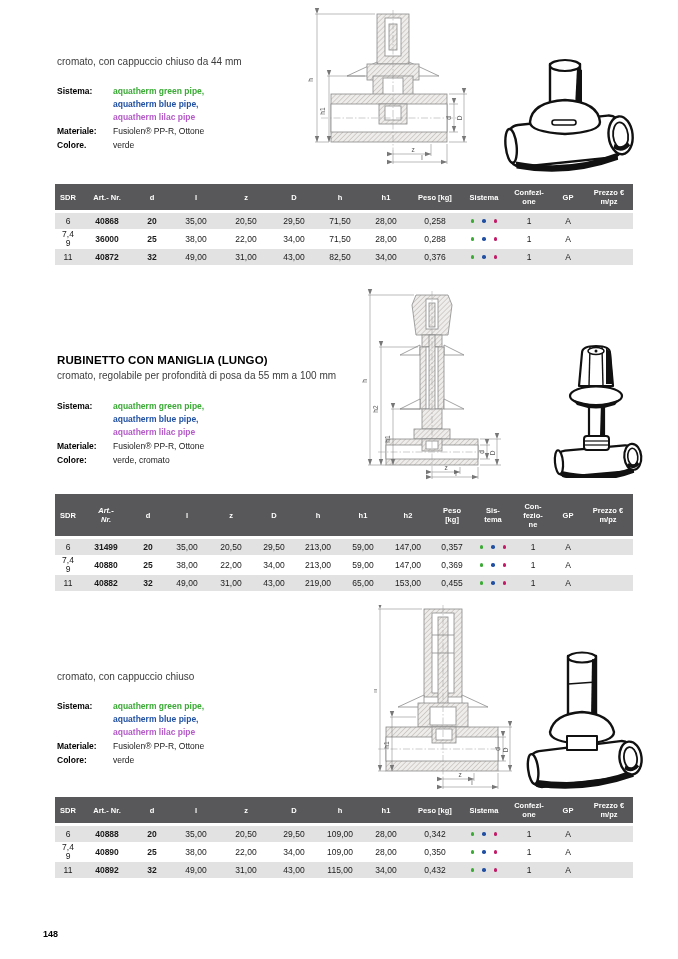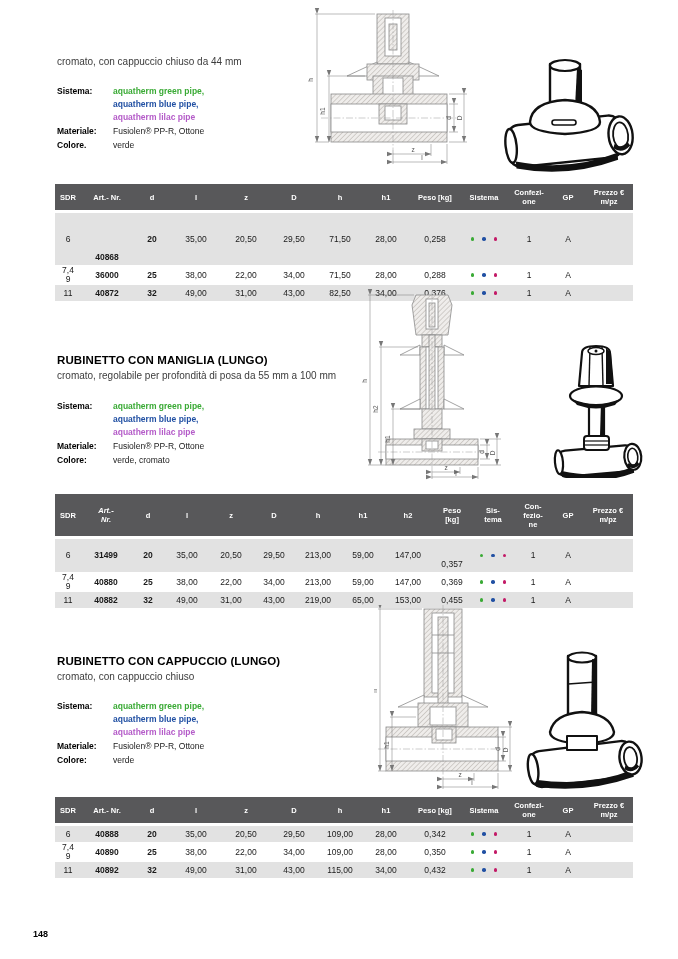--- a/index.html
+++ b/index.html
@@ -23,21 +23,21 @@
          white-space:pre-line;line-height:9px;box-sizing:border-box;padding:1px}
   .thead .tcell{min-height:26px}
   .ptable-tall .thead .tcell{min-height:42px}
   .drow .tcell{min-height:16px}
   .b{font-weight:bold}
   .dotcell{gap:8px}
   .dot{width:3.5px;height:3.5px;border-radius:50%;display:inline-block}
   .dot.g{background:var(--accent-green)}
   .dot.bl{background:var(--accent-blue)}
   .dot.p{background:var(--dot-pink)}
-  .pagenum{position:absolute;left:33px;top:929px;font-size:9px;font-weight:bold;color:#000}
+  .pagenum{position:absolute;left:43px;top:929px;font-size:9px;font-weight:bold;color:#000}
   svg text{font-family:"Liberation Sans",sans-serif}
 </style>
 </head>
 <body>
 
 <div class="page">
 
   <div class="subtitle" style="top:56px">cromato, con cappuccio chiuso da 44 mm</div>
 
   <div class="info" style="top:85px">
@@ -140,21 +140,21 @@
         <div class="tcell" style="width: 52px;">Peso [kg]</div>
         <div class="tcell" style="width: 46px;">Sistema</div>
         <div class="tcell" style="width: 44px;">Confezi-
 one</div>
         <div class="tcell" style="width: 34px;">GP</div>
         <div class="tcell" style="width: 48px;">Prezzo €
 m/pz</div>
       </div>
       <div class="trow drow alt">
         <div class="tcell" style="width: 26px;">6</div>
-        <div class="tcell b" style="width: 52px; margin-top: 36px;">40868</div>
+        <div class="tcell b" style="width: 52px;">40868</div>
         <div class="tcell b" style="width: 38px;">20</div>
         <div class="tcell" style="width: 50px;">35,00</div>
         <div class="tcell" style="width: 50px;">20,50</div>
         <div class="tcell" style="width: 46px;">29,50</div>
         <div class="tcell" style="width: 46px;">71,50</div>
         <div class="tcell" style="width: 46px;">28,00</div>
         <div class="tcell" style="width: 52px;">0,258</div>
         <div class="tcell dotcell" style="width: 46px;"><span class="dot g"></span><span class="dot bl"></span><span class="dot p"></span></div>
         <div class="tcell" style="width: 44px;">1</div>
         <div class="tcell" style="width: 34px;">A</div>
@@ -327,21 +327,21 @@
       <div class="trow drow alt">
         <div class="tcell" style="width: 26px;">6</div>
         <div class="tcell b" style="width: 50px;">31499</div>
         <div class="tcell b" style="width: 34px;">20</div>
         <div class="tcell" style="width: 44px;">35,00</div>
         <div class="tcell" style="width: 44px;">20,50</div>
         <div class="tcell" style="width: 42px;">29,50</div>
         <div class="tcell" style="width: 46px;">213,00</div>
         <div class="tcell" style="width: 44px;">59,00</div>
         <div class="tcell" style="width: 46px;">147,00</div>
-        <div class="tcell" style="width: 42px; margin-top: 17px;">0,357</div>
+        <div class="tcell" style="width: 42px;">0,357</div>
         <div class="tcell dotcell" style="width: 40px;"><span class="dot g"></span><span class="dot bl"></span><span class="dot p"></span></div>
         <div class="tcell" style="width: 40px;">1</div>
         <div class="tcell" style="width: 30px;">A</div>
         <div class="tcell" style="width: 50px;"></div>
       </div>
       <div class="trow drow">
         <div class="tcell" style="width: 26px;">7,4
 9</div>
         <div class="tcell b" style="width: 50px;">40880</div>
         <div class="tcell b" style="width: 34px;">25</div>
@@ -368,21 +368,20 @@
         <div class="tcell" style="width: 44px;">65,00</div>
         <div class="tcell" style="width: 46px;">153,00</div>
         <div class="tcell" style="width: 42px;">0,455</div>
         <div class="tcell dotcell" style="width: 40px;"><span class="dot g"></span><span class="dot bl"></span><span class="dot p"></span></div>
         <div class="tcell" style="width: 40px;">1</div>
         <div class="tcell" style="width: 30px;">A</div>
         <div class="tcell" style="width: 50px;"></div>
       </div>
     </div>
 
-  <div class="title" style="top:655px">RUBINETTO CON CAPPUCCIO (LUNGO)</div>
   <div class="subtitle" style="top:671px">cromato, con cappuccio chiuso</div>
 
   <div class="info" style="top:700px">
     <div class="ilabel">Sistema:</div>
     <div>
       <div class="sys green">aquatherm green pipe,</div>
       <div class="sys blue">aquatherm blue pipe,</div>
       <div class="sys lilac">aquatherm lilac pipe</div>
     </div>
     <div class="ilabel">Materiale:</div>

